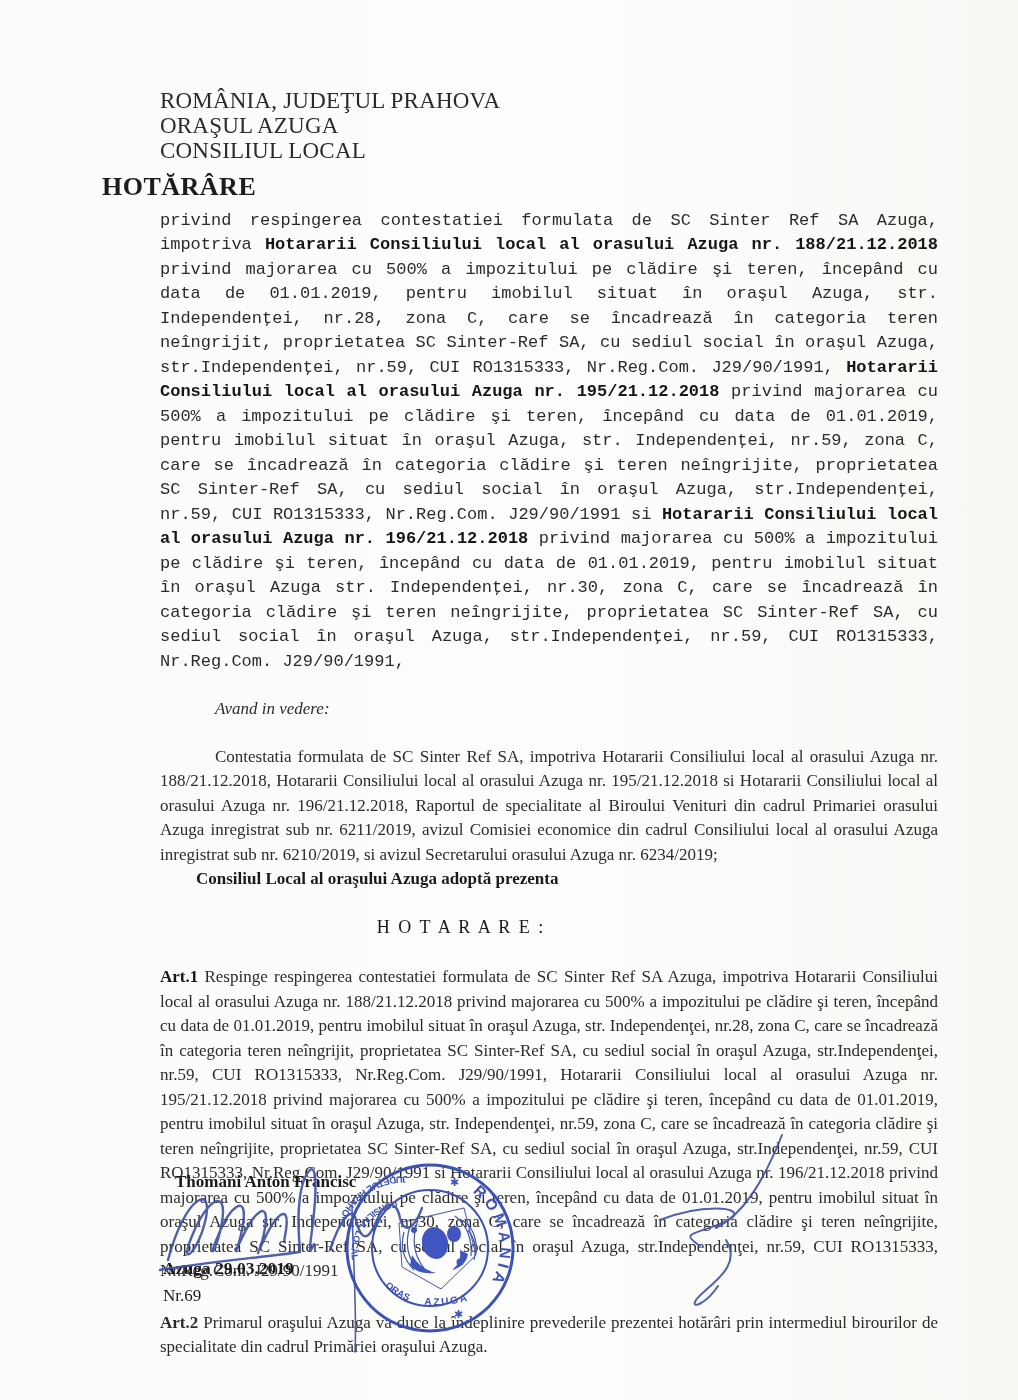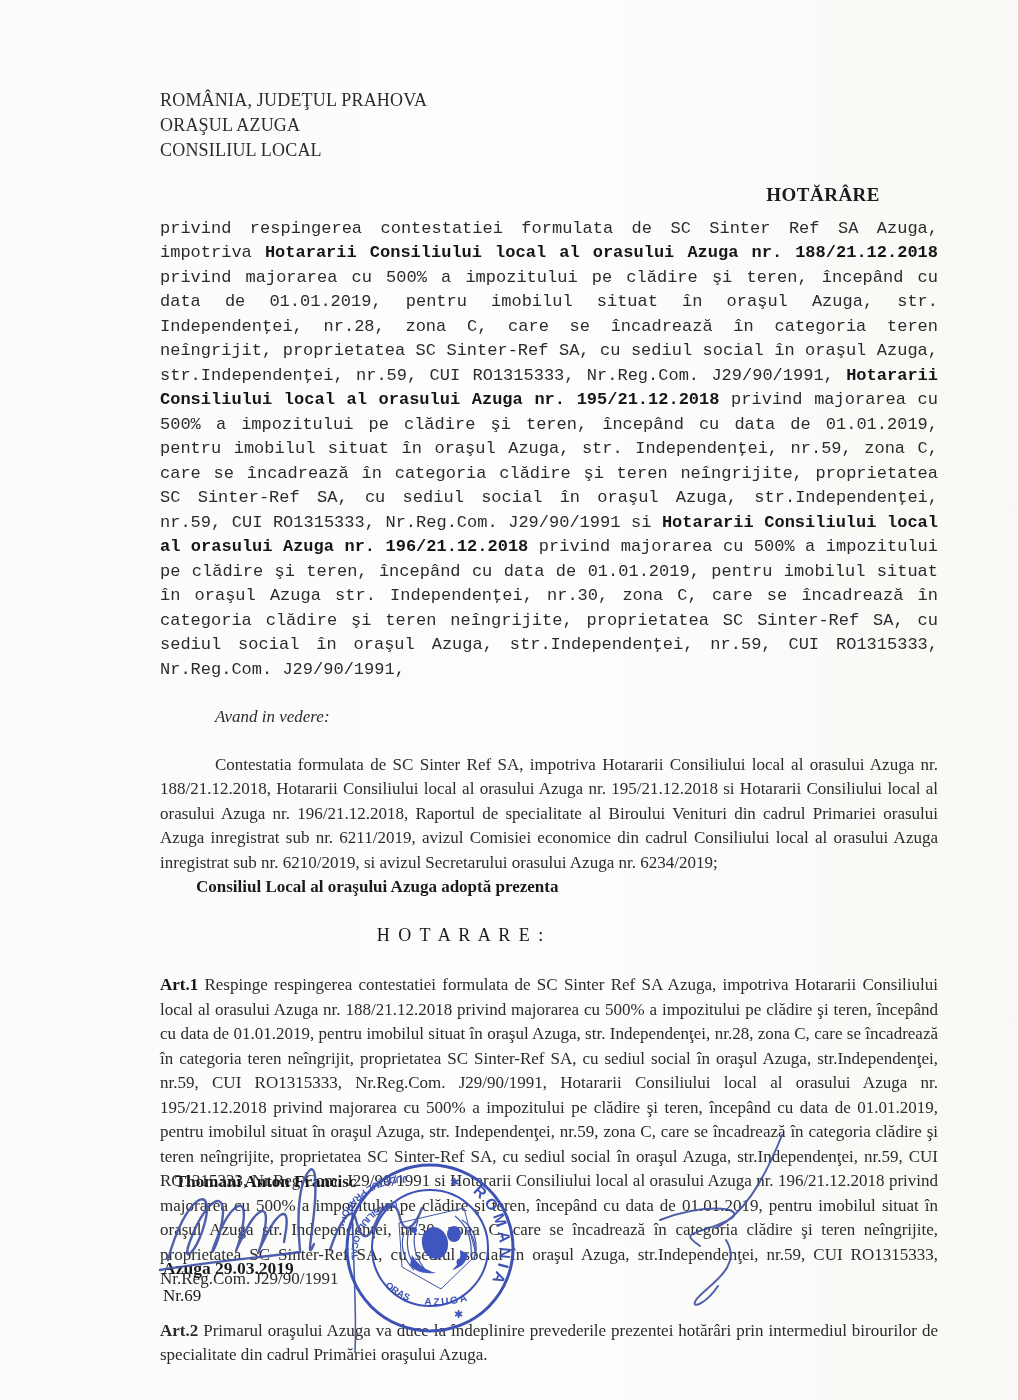--- a/index.html
+++ b/index.html
@@ -3,22 +3,22 @@
 <meta charset="utf-8">
 <style>
   html,body{margin:0;padding:0;background:#e8e8e6;}
   .page{
     position:relative;width:1018px;height:1400px;margin:0 auto;
     background:linear-gradient(90deg,#fbfbf9 0%,#fdfdfc 55%,#f8f8f5 100%);
     font-family:"Liberation Serif","DejaVu Serif",serif;
     color:#2b2b2b;overflow:hidden;
   }
   .content{position:absolute;left:160px;top:88px;width:778px;font-size:17px;line-height:24.5px;}
-  .hdr{line-height:25px;font-size:18px;letter-spacing:.2px;}
-  .title{font-weight:bold;font-size:19px;text-align:right;letter-spacing:.5px;margin-top:20px;transform:translateX(-58px);color:#1c1c1c;}
+  .hdr{line-height:25px;font-size:23px;letter-spacing:.2px;}
+  .title{font-weight:bold;font-size:26px;text-align:left;letter-spacing:.5px;margin-top:12px;transform:translateX(-58px);color:#1c1c1c;}
   p{margin:0;}
   .just{text-align:justify;margin-top:23px;}
   .preamble{margin-top:9px;font-family:Liberation Mono, monospace;}
   .preamble b,.art b{color:#161616;}
   .avand{margin-top:23px;text-indent:55px;font-style:italic;}
   .ind{text-indent:55px;}
   .adopt{font-weight:bold;text-indent:36px;color:#1a1a1a;}
   .hot2{font-weight:normal;font-size:18px;text-align:center;margin-top:23px;margin-bottom:26px;transform:translateX(-88px);letter-spacing:2px;color:#1a1a1a;}
   .art{margin-top:0;}
   .art2{margin-top:27px;}

